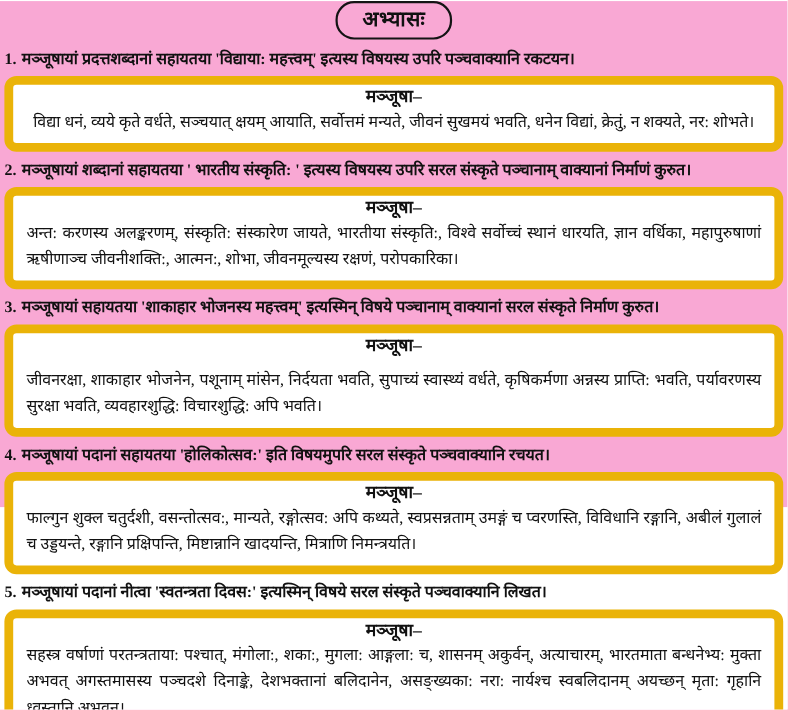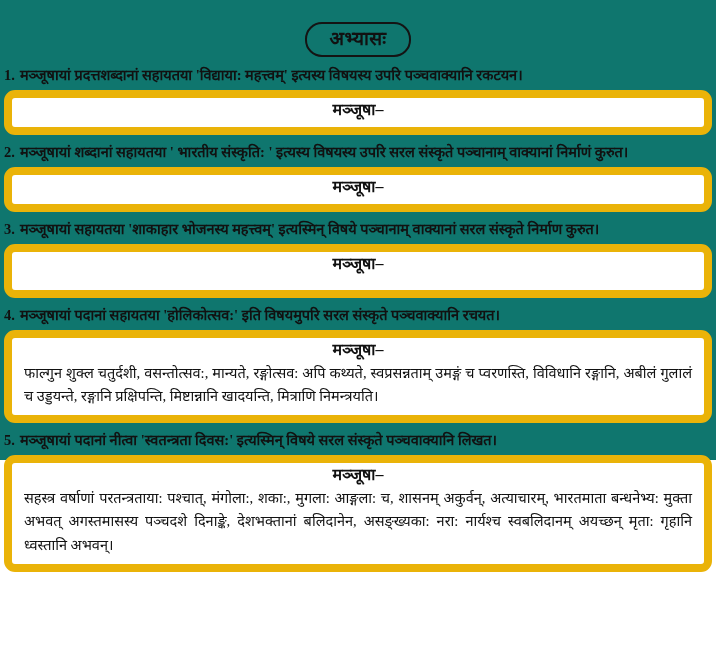--- a/index.html
+++ b/index.html
@@ -3,21 +3,21 @@
 <meta charset="utf-8">
 <style>
   * { margin:0; padding:0; box-sizing:border-box; }
   html,body { background:#ffffff; }
   body {
     width:716px; height:645px;
     font-family:"Liberation Serif","DejaVu Serif",serif;
     color:#111111;
     overflow:hidden;
   }
-  .page { width:716px; height:460px; padding:21px 3px 2px 3px; background:#0f766e; }
+  .page { width:716px; height:460px; padding:0 3px 2px 3px; background:#f9a8d4; }
 
   .title-wrap { text-align:center; margin:1px 0 8px 0; }
   .title-pill {
     display:inline-block;
     border:2.5px solid #141414;
     border-radius:17px;
     padding:1px 22px 4px 22px;
     font-size:19px;
     font-weight:bold;
     letter-spacing:0.5px;
@@ -64,36 +64,39 @@
   <div class="title-wrap">
     <span class="title-pill">अभ्यासः</span>
   </div>
 
   <div class="question">
     <span class="qnum">1.</span>
     <span class="qtext">मञ्जूषायां प्रदत्तशब्दानां सहायतया 'विद्याया: महत्त्वम्' इत्यस्य विषयस्य उपरि पञ्चवाक्यानि रकटयन।</span>
   </div>
   <div class="box">
     <div class="box-heading">मञ्जूषा–</div>
+    <div class="box-words center">विद्या धनं, व्यये कृते वर्धते, सञ्चयात् क्षयम् आयाति, सर्वोत्तमं मन्यते, जीवनं सुखमयं भवति, धनेन विद्यां, क्रेतुं, न शक्यते, नर: शोभते।</div>
   </div>
 
   <div class="question">
     <span class="qnum">2.</span>
     <span class="qtext">मञ्जूषायां शब्दानां सहायतया ' भारतीय संस्कृति: ' इत्यस्य विषयस्य उपरि सरल संस्कृते पञ्चानाम् वाक्यानां निर्माणं कुरुत।</span>
   </div>
   <div class="box">
     <div class="box-heading">मञ्जूषा–</div>
+    <div class="box-words">अन्त: करणस्य अलङ्करणम्, संस्कृति: संस्कारेण जायते, भारतीया संस्कृति:, विश्वे सर्वोच्चं स्थानं धारयति, ज्ञान वर्धिका, महापुरुषाणां ऋषीणाञ्च जीवनीशक्ति:, आत्मन:, शोभा, जीवनमूल्यस्य रक्षणं, परोपकारिका।</div>
   </div>
 
   <div class="question">
     <span class="qnum">3.</span>
     <span class="qtext">मञ्जूषायां सहायतया 'शाकाहार भोजनस्य महत्त्वम्' इत्यस्मिन् विषये पञ्चानाम् वाक्यानां सरल संस्कृते निर्माण कुरुत।</span>
   </div>
   <div class="box gap">
     <div class="box-heading">मञ्जूषा–</div>
+    <div class="box-words">जीवनरक्षा, शाकाहार भोजनेन, पशूनाम् मांसेन, निर्दयता भवति, सुपाच्यं स्वास्थ्यं वर्धते, कृषिकर्मणा अन्नस्य प्राप्ति: भवति, पर्यावरणस्य सुरक्षा भवति, व्यवहारशुद्धि: विचारशुद्धि: अपि भवति।</div>
   </div>
 
   <div class="question">
     <span class="qnum">4.</span>
     <span class="qtext">मञ्जूषायां पदानां सहायतया 'होलिकोत्सव:' इति विषयमुपरि सरल संस्कृते पञ्चवाक्यानि रचयत।</span>
   </div>
   <div class="box">
     <div class="box-heading">मञ्जूषा–</div>
     <div class="box-words">फाल्गुन शुक्ल चतुर्दशी, वसन्तोत्सव:, मान्यते, रङ्गोत्सव: अपि कथ्यते, स्वप्रसन्नताम् उमङ्गं च प्वरणस्ति, विविधानि रङ्गानि, अबीलं गुलालं च उड्डयन्ते, रङ्गानि प्रक्षिपन्ति, मिष्टान्नानि खादयन्ति, मित्राणि निमन्त्रयति।</div>
   </div>

